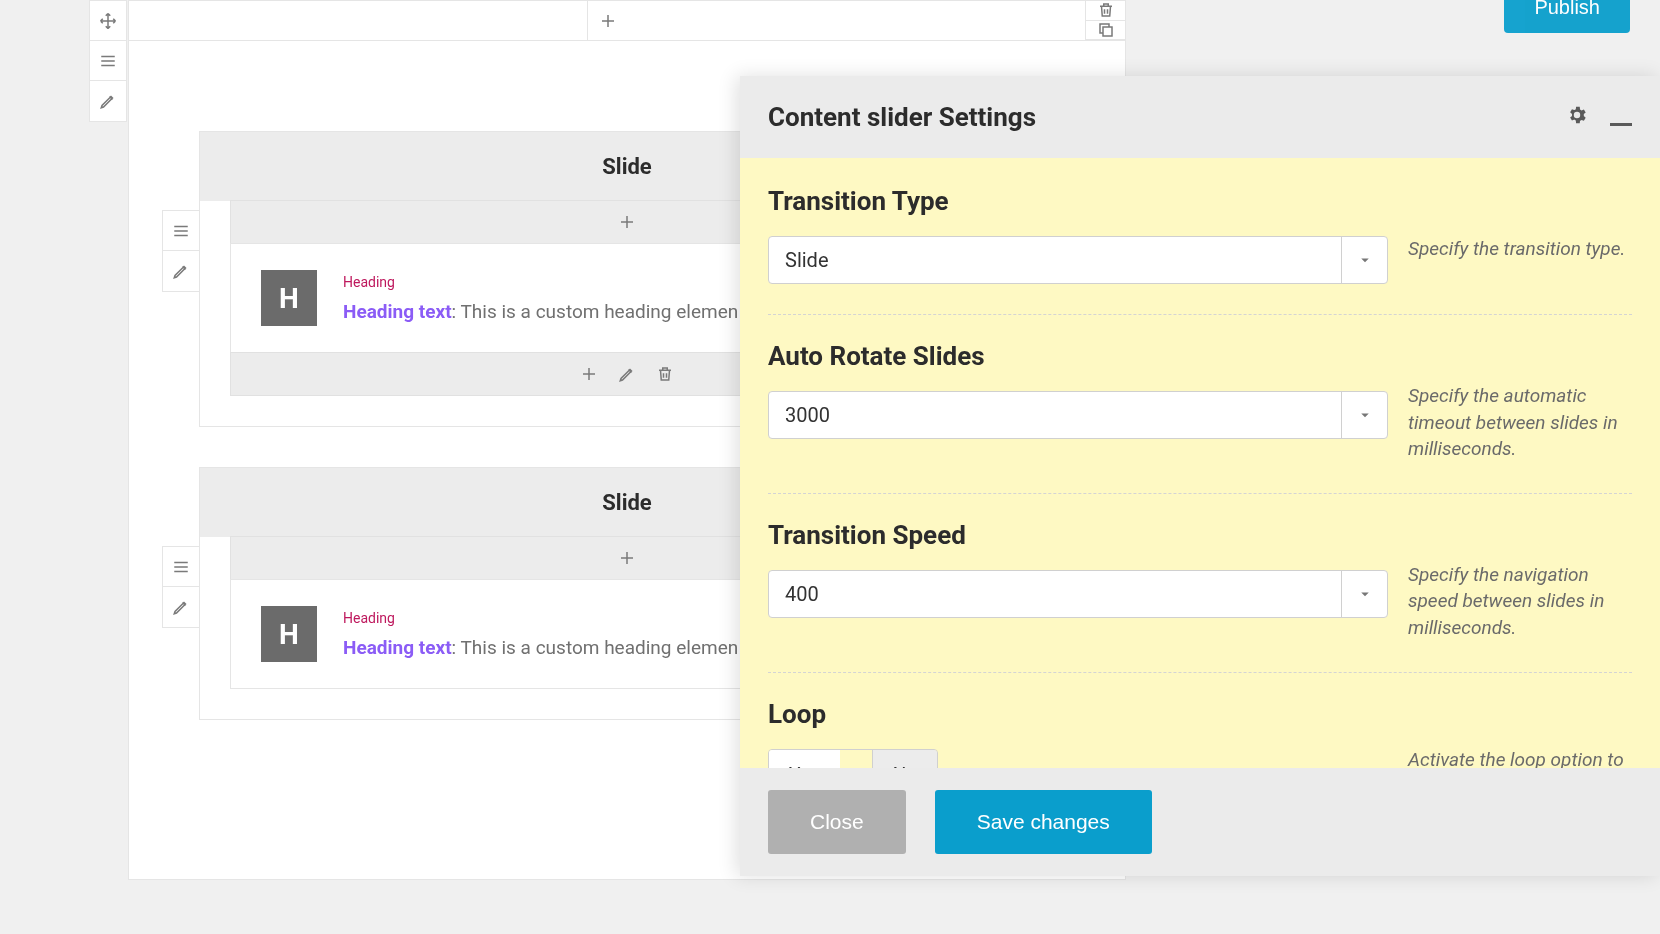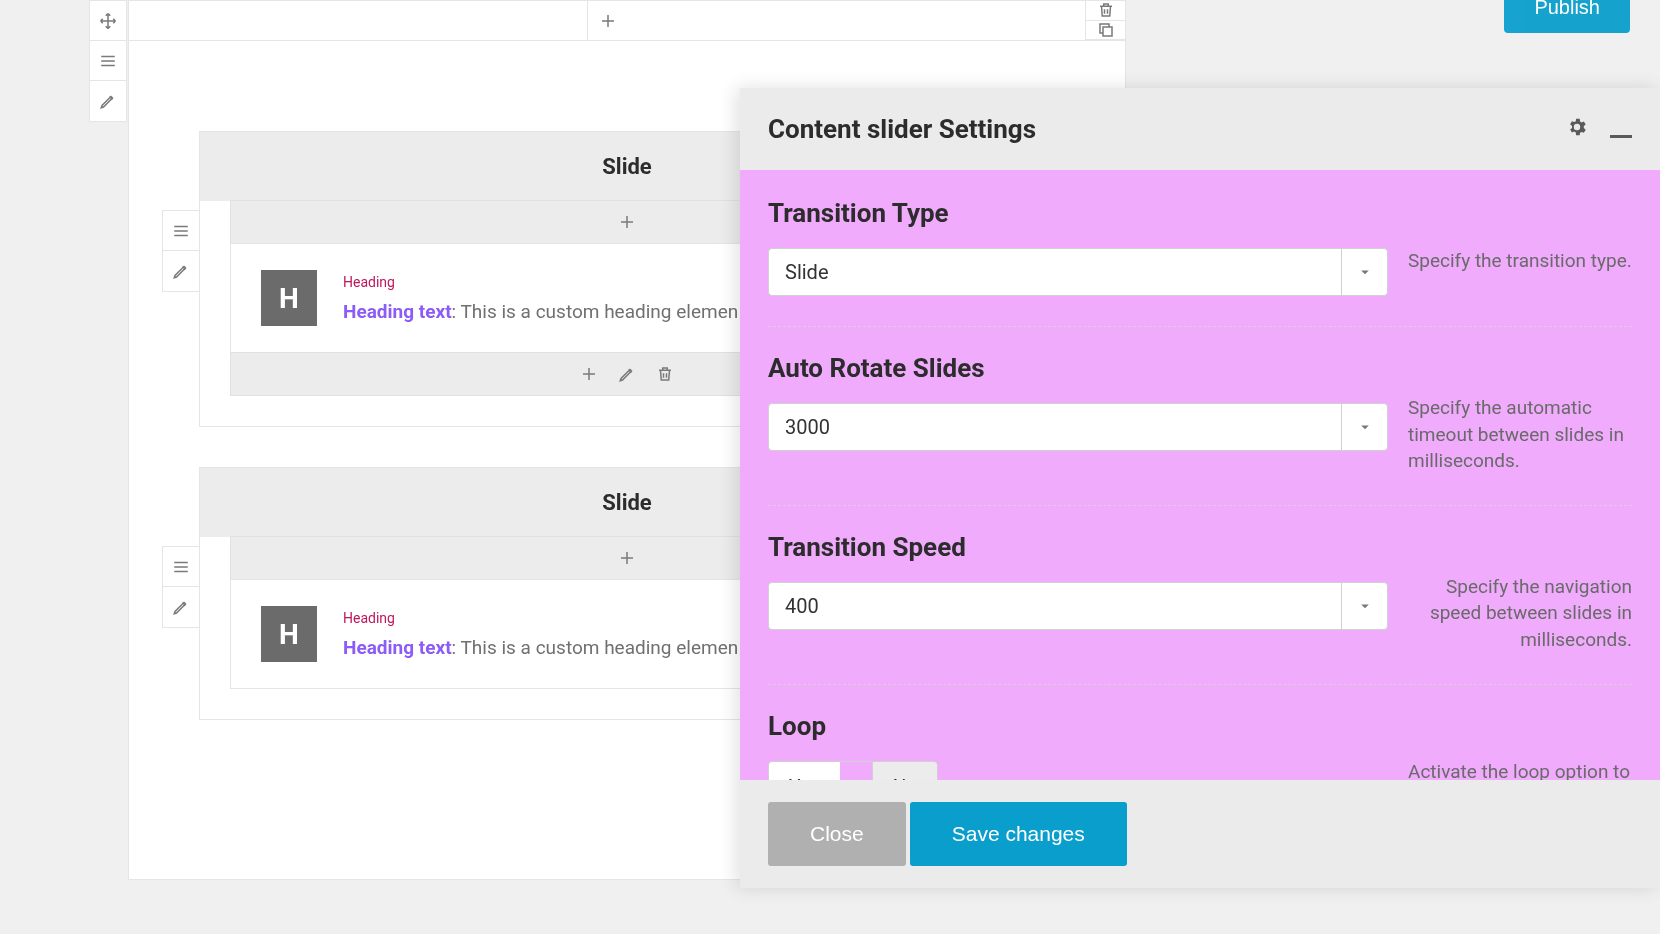--- a/index.html
+++ b/index.html
@@ -200,24 +200,24 @@
     height: 44px;
     border: 1px solid #e1e1e1;
     margin-top:-1px;
     gap: 0;
   }
   .action-bar .tool-btn { border:none; width:38px; height:38px; }
 
   
   .settings-panel {
     position: absolute;
-    top: 88px;
+    top: 76px;
     left: 740px;
     right: 0;
-    background: #f0abfc;
+    background: #fef9c3;
     box-shadow: -4px 0 18px rgba(0,0,0,0.12);
     display: flex;
     flex-direction: column;
     height: 800px;
   }
   .settings-header {
     background: #ebebeb;
     padding: 26px 28px;
     display: flex;
     align-items: center;
@@ -250,20 +250,21 @@
   .field-main { flex: 0 0 620px; }
   .field-label {
     font-size: 26px;
     font-weight: 700;
     color: #2c2c2c;
     margin-bottom: 20px;
   }
   .field-hint {
     flex: 1;
     padding-left: 20px;
+    font-style: italic;
     color: #6a6a6a;
     font-size: 19px;
     line-height: 1.4;
     padding-top: 54px;
   }
   .select-box {
     display: flex;
     border: 1px solid #d0d0d0;
     border-radius: 4px;
     height: 48px;
@@ -304,21 +305,21 @@
   .toggle-group .opt.active {
     background: #ececec;
     font-weight: 400;
   }
   .toggle-group .opt + .opt { border-left: 1px solid #d0d0d0; }
 
   .settings-footer {
     background: #ebebeb;
     padding: 22px 28px;
     display: flex;
-    gap: 4px;
+    gap: 29px;
   }
   .btn {
     border: none;
     padding: 20px 42px;
     font-size: 21px;
     border-radius: 3px;
     cursor: pointer;
   }
   .btn-close { background: #b0b0b0; color: #fff; }
   .btn-save { background: #0a9ecc; color: #fff; }
@@ -523,21 +524,21 @@
         <div class="field-label">Transition Speed</div>
         <div class="select-box">
           <div class="value">400</div>
           <div class="caret">
             <svg class="icon" viewBox="0 0 24 24" fill="currentColor">
                 <path d="M7 10l5 5 5-5z"></path>
               </svg>
           </div>
         </div>
       </div>
-      <div class="field-hint" style="padding-top:42px;text-align:right;">Specify the navigation speed between slides in milliseconds.</div>
+      <div class="field-hint" style="padding-top:42px;">Specify the navigation speed between slides in milliseconds.</div>
     </div>
 
     <div class="field-row" style="border-bottom:none;">
       <div class="field-main">
         <div class="field-label">Loop</div>
         <div class="toggle-group">
           <div class="opt">Yes</div>
           <div class="opt active">No</div>
         </div>
       </div>

